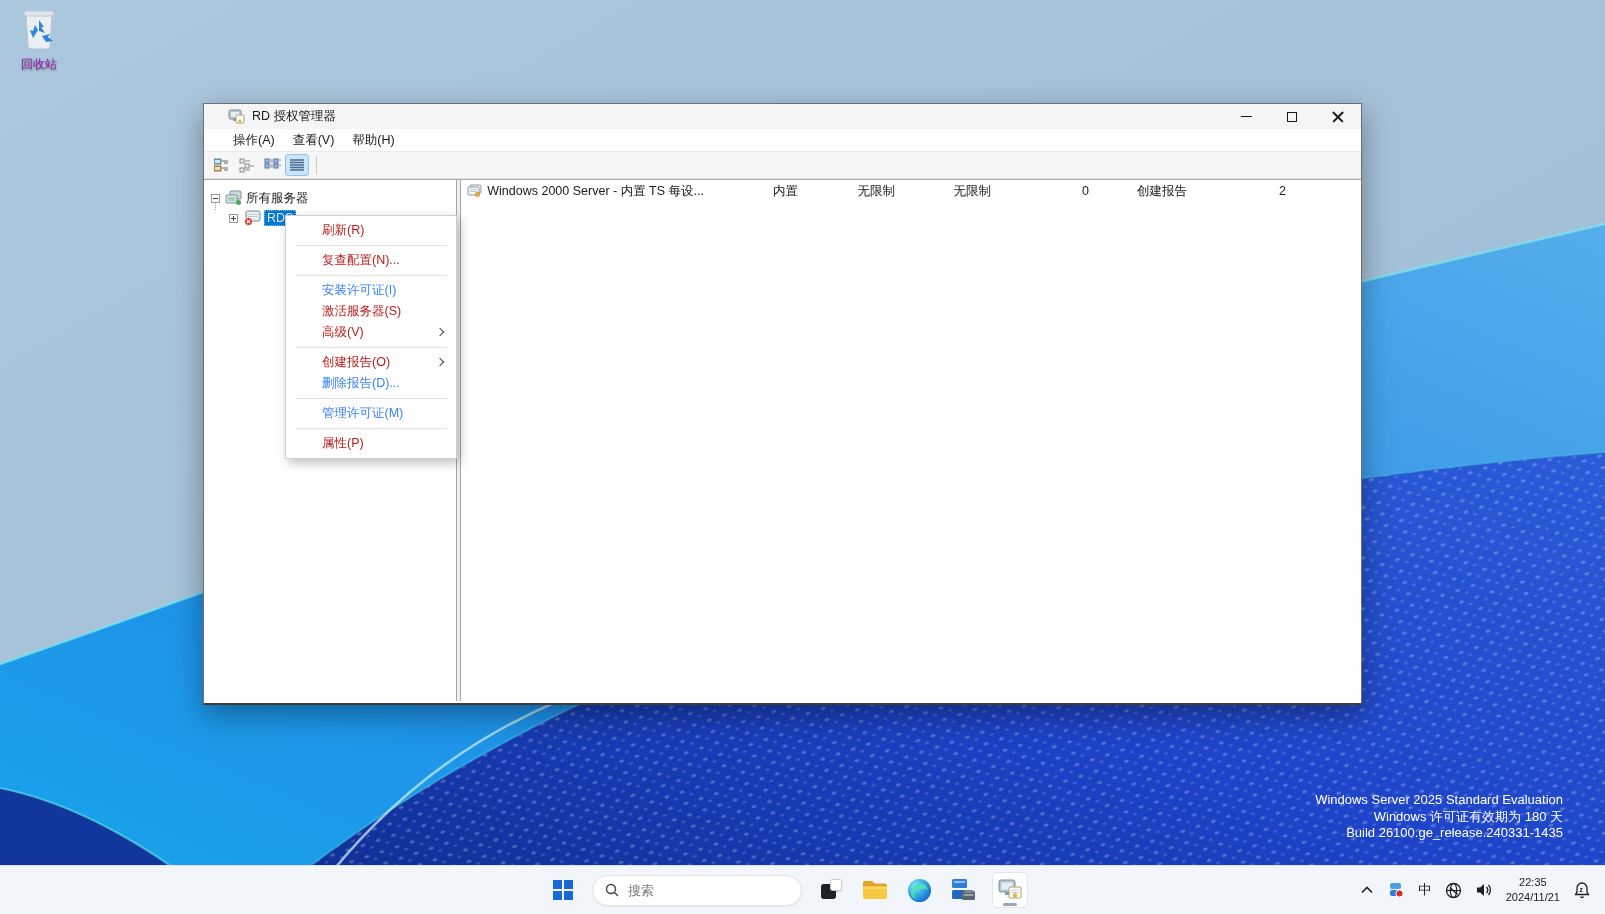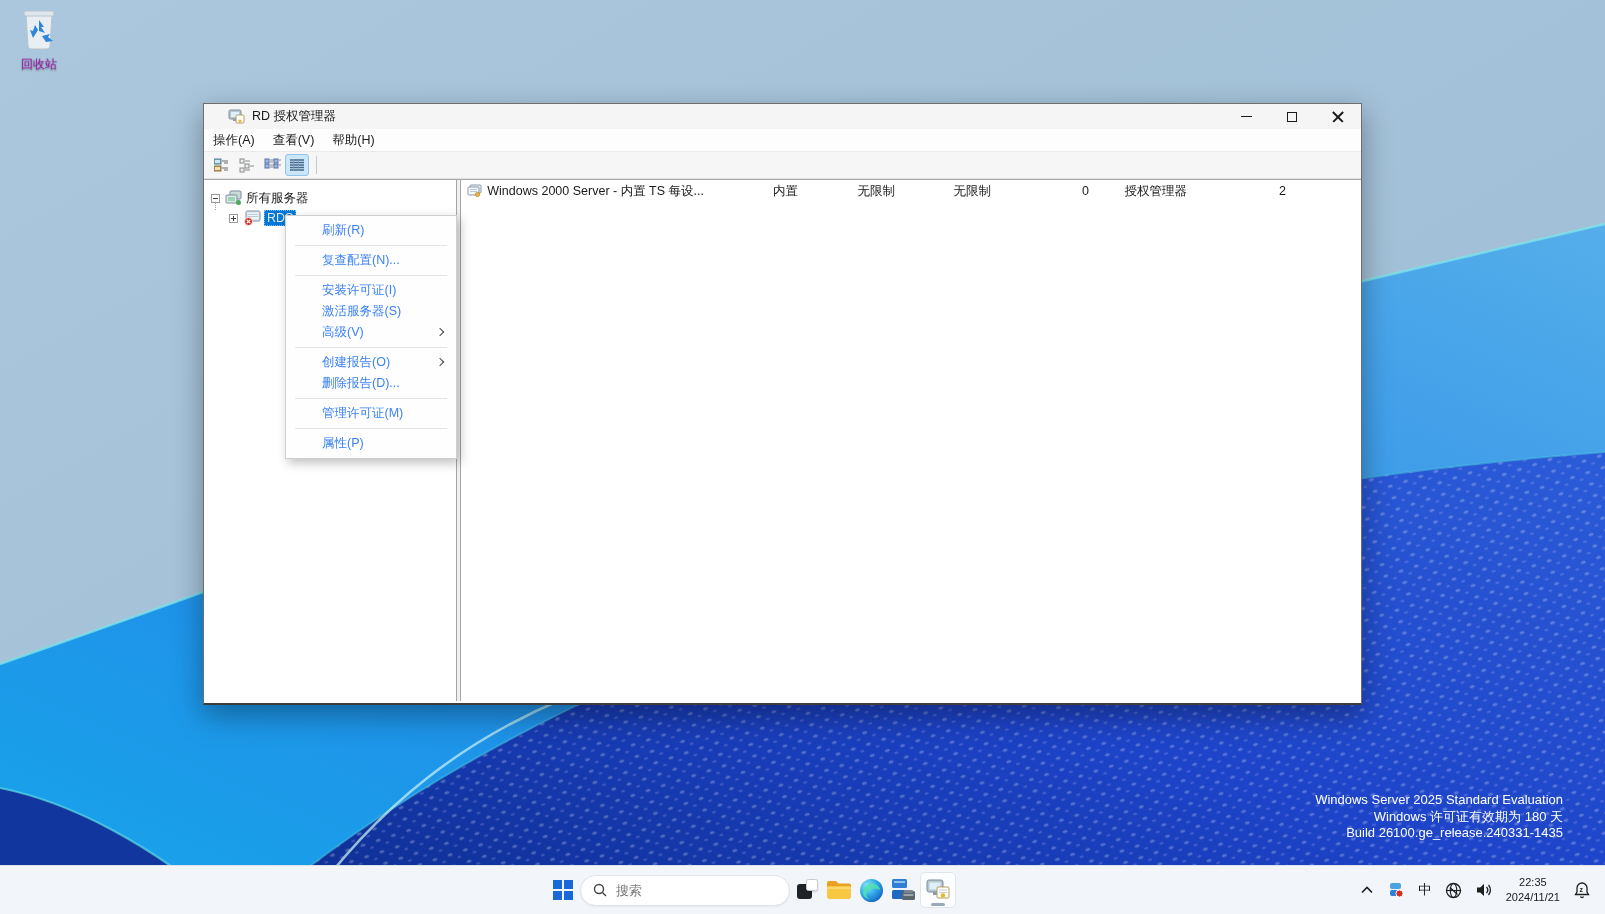--- a/index.html
+++ b/index.html
@@ -23,21 +23,21 @@
   .titlebar .ticon { width:17px; height:16px; margin-right:7px; flex:none; }
   .titlebar .ttext { font-size:12.5px; }
   .capbtns { margin-left:auto; display:flex; height:100%; }
   .capbtn { width:46px; height:100%; display:flex; align-items:center; justify-content:center; }
   .glyph-min { width:11px; height:0; border-top:1.4px solid #1a1a1a; }
   .glyph-max { width:10px; height:10px; border:1.4px solid #1a1a1a; }
   .glyph-close { position:relative; width:12px; height:12px; }
   .glyph-close:before,.glyph-close:after { content:""; position:absolute; left:-1px; top:5px; width:14px; height:1.5px; background:#1a1a1a; }
   .glyph-close:before { transform:rotate(45deg); } .glyph-close:after { transform:rotate(-45deg); }
 
-  .menubar { height:23px; background:#fdfdfd; border-bottom:1px solid #eaeaea; display:flex; padding-left:0; }
+  .menubar { height:23px; background:#fdfdfd; border-bottom:1px solid #eaeaea; display:flex; padding-left:20px; }
   .menubar .mitem { padding:0 9px; height:100%; display:flex; align-items:center; font-size:12.5px; }
 
   .toolbar { height:27px; background:#f6f6f6; border-bottom:1px solid #e2e2e2; display:flex; align-items:center; padding-left:6px; }
   .tbtn { width:24px; height:22px; margin-right:1px; display:flex; align-items:center; justify-content:center; border:1px solid transparent; border-radius:3px; }
   .tbtn.sel { background:#cde6f7; border-color:#90c4ec; }
   .tsep { width:1px; height:18px; background:#c9c9c9; margin:0 6px; }
 
   .content { display:flex; height:calc(100% - 77px); border-top:1px solid #a8a8a8; background:#f0f0f0; }
   .tree-pane { width:253px; background:#fff; border-right:1px solid #a6a6a6; position:relative; padding-top:8px; }
   .splitter { width:3px; background:#f0f0f0; }
@@ -58,28 +58,28 @@
   .hcell { display:flex; align-items:center; padding-left:8px; border-right:1px solid #e2e2e2; overflow:hidden; white-space:nowrap; }
   .lrow { display:flex; height:22px; font-size:12.5px; align-items:center; }
   .ccell { padding-left:9px; overflow:hidden; white-space:nowrap; display:flex; align-items:center;justify-content:flex-end; }
   .c0{width:243px;} .c1{width:94px;} .c2{width:97px;} .c3{width:96px;} .c4{width:98px;} .c5{width:98px;} .c6{width:99px;} .cf{flex:1;}
   .ccell.c0 { padding-left:4px; }
   .ccell .ricon { width:16px; height:14px; margin-right:4px; flex:none; }
 
   
   .ctxmenu { position:absolute; left:285px; top:215px; width:172px; background:#fefefe; border:1px solid #cfcfcf;
              box-shadow:3px 4px 10px rgba(0,0,0,.25); padding:4px 0; z-index:5; }
-  .cmi { height:21px; line-height:21px; padding-left:36px; font-size:12.5px; color:#3b82f6; position:relative; white-space:nowrap; }
+  .cmi { height:21px; line-height:21px; padding-left:36px; font-size:12.5px; color:#b91c1c; position:relative; white-space:nowrap; }
   .cmi.disabled { color:#3b82f6; }
   .cmi .subarrow { position:absolute; right:13px; top:7px; width:6px; height:6px; border-top:1.4px solid #444; border-right:1.4px solid #444; transform:rotate(45deg); }
   .csep { height:1px; background:#e3e3e3; margin:4px 9px; }
 
   
   .taskbar { position:absolute; left:0; bottom:0; width:100%; height:49px; background:#f2f5fa; border-top:1px solid #dde1e8; z-index:3; }
-  .tb-center { position:absolute; left:548px; top:0; height:100%; display:flex; align-items:center; gap:2px; }
+  .tb-center { position:absolute; left:548px; top:0; height:100%; display:flex; align-items:center; gap:14px; }
   .startbtn { width:30px; height:30px; display:flex; align-items:center; justify-content:center; border-radius:5px; }
   .winlogo { width:20px; height:20px; display:grid; grid-template-columns:9px 9px; grid-template-rows:9px 9px; gap:2px; }
   .winlogo i { background:#1868d8; }
   .searchbox { width:210px; height:31px; background:#fff; border:1px solid #e1e3ea; border-radius:16px; display:flex; align-items:center; padding:0 12px; box-shadow:0 1px 2px rgba(0,0,0,.06); }
   .searchbox input { border:none; outline:none; font-size:13px; color:#3a3a3a; width:150px; margin-left:9px; background:transparent; font-family:inherit; }
   .tbicon { width:30px; height:30px; display:flex; align-items:center; justify-content:center; border-radius:5px; position:relative; }
   .tbicon.active { background:rgba(255,255,255,.85); border:1px solid #e2e5ec; width:36px; height:36px; }
   .tbicon.active:after { content:""; position:absolute; bottom:1px; left:50%; transform:translateX(-50%); width:14px; height:3px; border-radius:2px; background:#9aa8bb; }
 
   .tb-tray { position:absolute; right:14px; top:0; height:100%; display:flex; align-items:center; gap:13px; }
@@ -255,21 +255,21 @@
             <rect x="1" y="3" width="11" height="8" rx="1" fill="#f4f7fa" stroke="#8d9cab"></rect>
             <path d="M3,5.5 h7 M3,7.5 h7" stroke="#b9cbd8"></path>
             <circle cx="10.5" cy="10.5" r="2.2" fill="#e8b43a" stroke="#b3842a" stroke-width="0.6"></circle>
           </svg>
           <span>Windows 2000 Server - 内置 TS 每设...</span>
         </div>
         <div class="ccell c1">内置</div>
         <div class="ccell c2">无限制</div>
         <div class="ccell c3">无限制</div>
         <div class="ccell c4">0</div>
-        <div class="ccell c5">授权管理器</div>
+        <div class="ccell c5">创建报告</div>
         <div class="ccell c6">2</div>
         <div class="ccell cf"></div>
       </div>
     </div>
   </div>
 </div>
 
 <div class="ctxmenu">
   <div class="cmi">刷新(R)</div>
   <div class="csep"></div>

